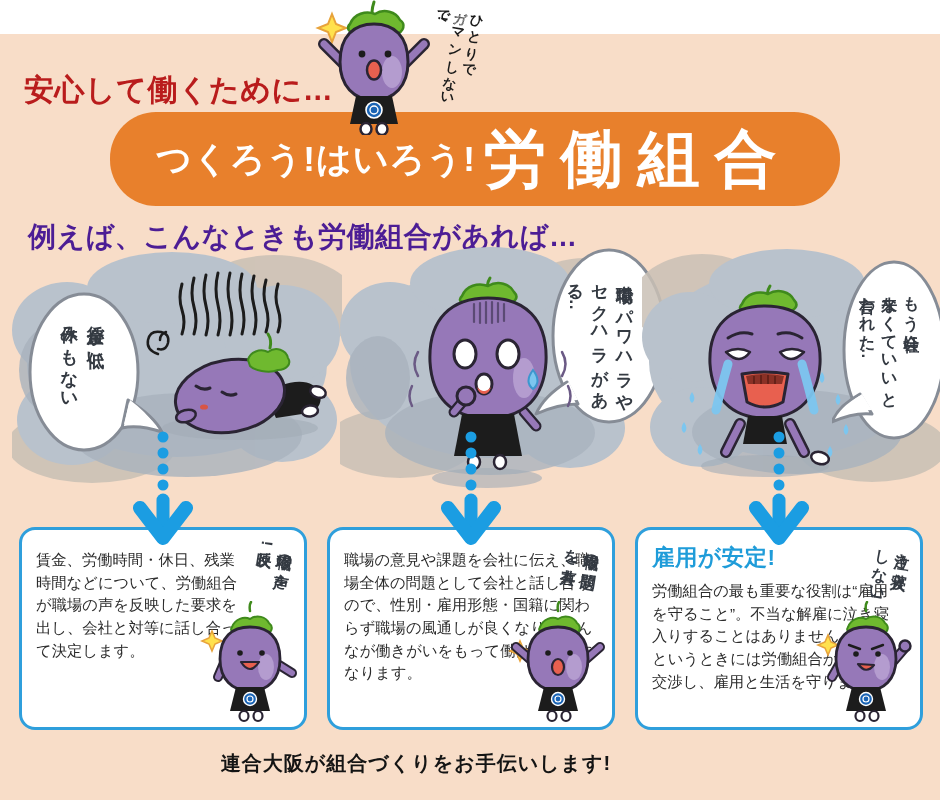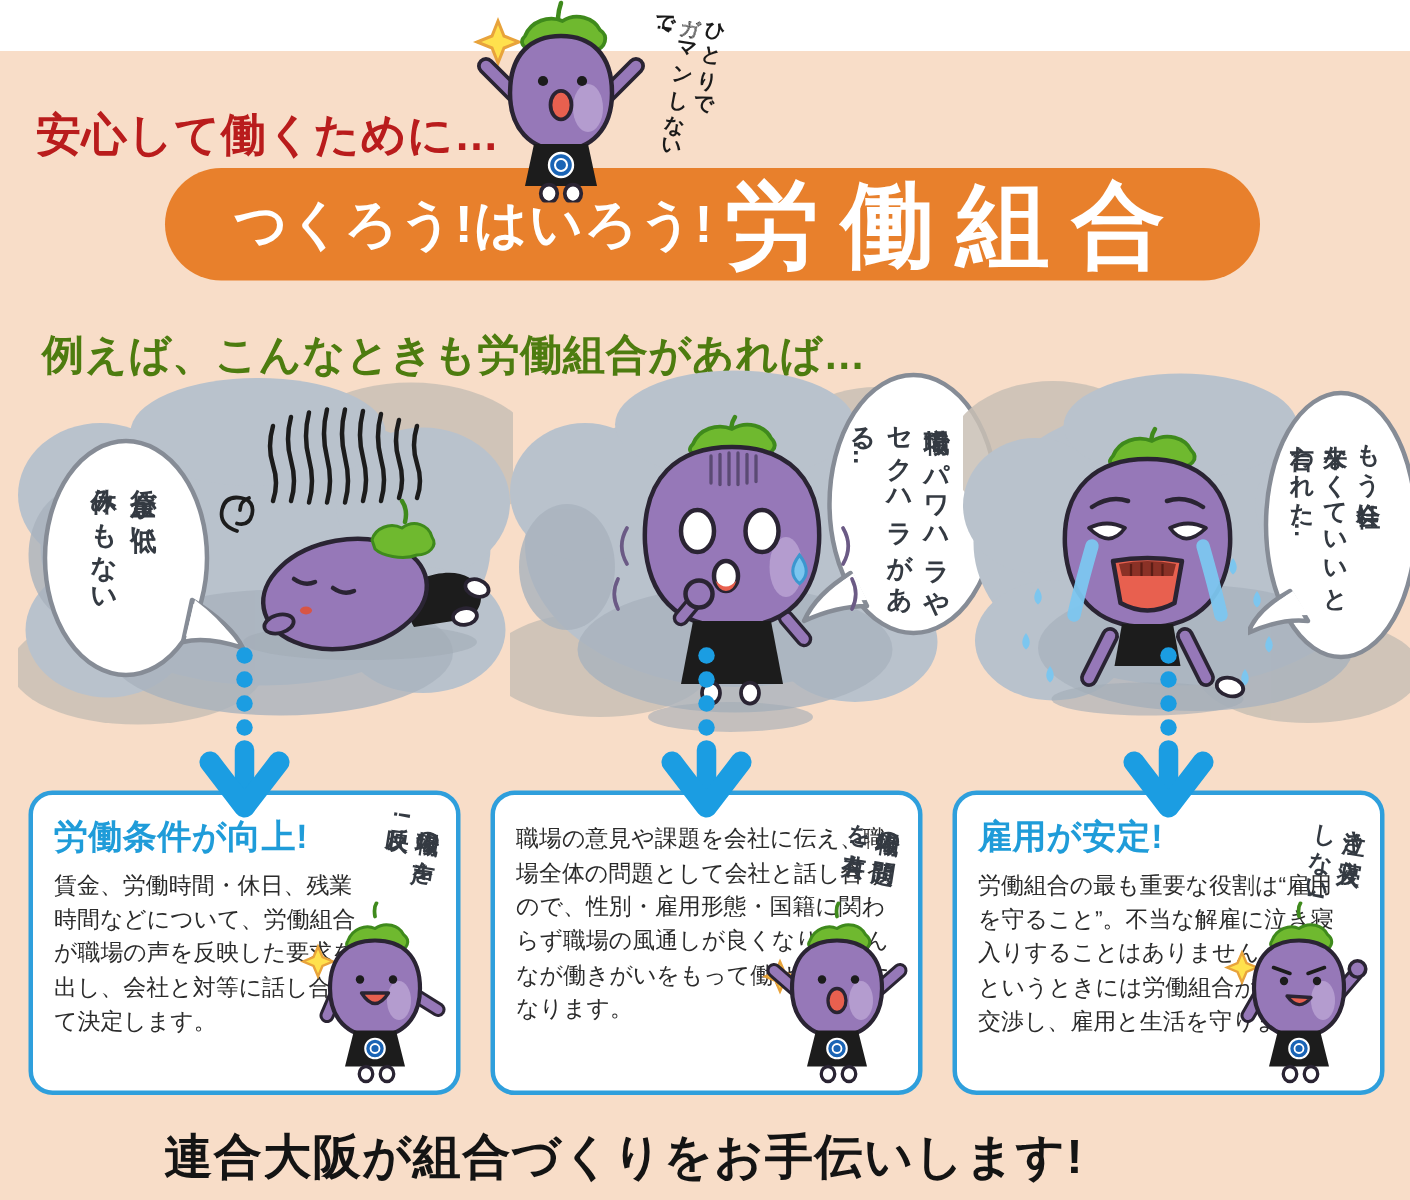--- a/index.html
+++ b/index.html
@@ -9,25 +9,25 @@
   .abs{position:absolute;}
   
   .hdr-text{position:absolute;top:50px;font-size:30px;font-weight:700;color:#b91c1c;letter-spacing:.5px;white-space:nowrap;z-index:3;margin-top:20px;}
   .hdr-left{left:24px;}
   .hdr-right{left:466px;font-size:29px;}
   .top-bubble{position:absolute;left:427px;top:2px;height:118px;writing-mode:vertical-rl;
       font-size:13.5px;font-weight:700;color:#1a1a1a;line-height:1.25;letter-spacing:1px;
       transform:rotate(9deg);z-index:4;}
   .top-bubble span{display:block;}
   
-  .banner{position:absolute;left:110px;top:112px;width:730px;height:75px;background:#e8802c;
+  .banner{position:absolute;left:110px;top:112px;width:730px;height:94px;background:#e8802c;
       border-radius:46px;display:flex;align-items:center;padding-left:46px;box-sizing:border-box;z-index:2;}
   .banner-catch{font-size:35px;font-weight:800;color:#ffffff;letter-spacing:1px;white-space:nowrap;}
   .banner-main{font-size:62px;font-weight:800;color:#ffffff;letter-spacing:.24em;margin-left:8px;white-space:nowrap;}
-  .intro{position:absolute;left:28px;top:218px;font-size:28px;font-weight:700;color:#4d7c0f;letter-spacing:.5px;z-index:2;}
+  .intro{position:absolute;left:28px;top:218px;font-size:28px;font-weight:700;color:#4c1d95;letter-spacing:.5px;z-index:2;}
   
   .scene{position:absolute;z-index:2;}
   .scene svg{position:absolute;left:0;top:0;}
   .vtext{position:absolute;writing-mode:vertical-rl;font-weight:600;color:#343a42;letter-spacing:2px;}
   .vtext span{display:block;}
   .bubble-svg{position:absolute;}
   
   .arrow{position:absolute;top:430px;width:70px;height:120px;z-index:5;}
   
   .benefit{position:absolute;top:527px;width:288px;height:203px;background:#ffffff;
@@ -35,21 +35,21 @@
   .benefit .title{font-size:22.5px;font-weight:800;color:#1f9cd9;letter-spacing:.5px;}
   .benefit .body{margin-top:7px;font-size:15.3px;line-height:1.48;color:#2b2b2b;}
   .b1 .body{width:212px;}
   .b2 .body{width:254px;}
   .b3 .body{width:244px;}
   .note{position:absolute;top:10px;right:10px;writing-mode:vertical-rl;font-size:15.5px;font-weight:700;
       color:#343a42;line-height:1.3;letter-spacing:1px;transform:rotate(9deg);}
   .note span{display:block;}
   .box-mascot{position:absolute;right:4px;bottom:4px;}
   
-  .footer{position:absolute;left:0;top:750px;width:832px;text-align:center;font-size:32px;
+  .footer{position:absolute;left:0;top:750px;width:832px;text-align:center;font-size:20px;
       font-weight:600;color:#141414;letter-spacing:1px;z-index:2;}
 </style>
 </head>
 <body>
 
 <div class="page">
   <div class="peach"></div>
 
   <div class="hdr-text hdr-left">安心して働くために…</div>
 
@@ -303,21 +303,20 @@
         <circle cx="35" cy="7" r="5.5"></circle>
         <circle cx="35" cy="23" r="5.5"></circle>
         <circle cx="35" cy="39" r="5.5"></circle>
         <circle cx="35" cy="55" r="5.5"></circle>
       </g>
     <line x1="35" y1="70" x2="35" y2="96" stroke="#1b9de2" stroke-width="13" stroke-linecap="round"></line>
     <path d="M12,78 L35,108 L58,78" fill="none" stroke="#1b9de2" stroke-width="14" stroke-linecap="round" stroke-linejoin="round"></path>
   </svg>
 
   <div class="benefit b1" style="left:19px">
-    <div class="title">労働条件が向上!</div>
     <div class="body">賃金、労働時間・休日、残業時間などについて、労働組合が職場の声を反映した要求を出し、会社と対等に話し合って決定します。</div>
     <div class="note">
       <span>職場の声を</span>
       <span>反映!</span>
     </div>
     <svg class="box-mascot" width="100" height="122" viewBox="0 0 100 122">
       <path d="M12,30 L15,37 L22,40 L15,43 L12,50 L9,43 L2,40 L9,37 Z" fill="#ffe14d" stroke="#e8a33b" stroke-width="1.6"></path>
       <line x1="24" y1="62" x2="18" y2="76" stroke="#2a2433" stroke-width="10" stroke-linecap="round"></line>
       <line x1="24" y1="62" x2="18" y2="76" stroke="#9678b8" stroke-width="6" stroke-linecap="round"></line>
       <line x1="76" y1="62" x2="92" y2="72" stroke="#2a2433" stroke-width="10" stroke-linecap="round"></line>

